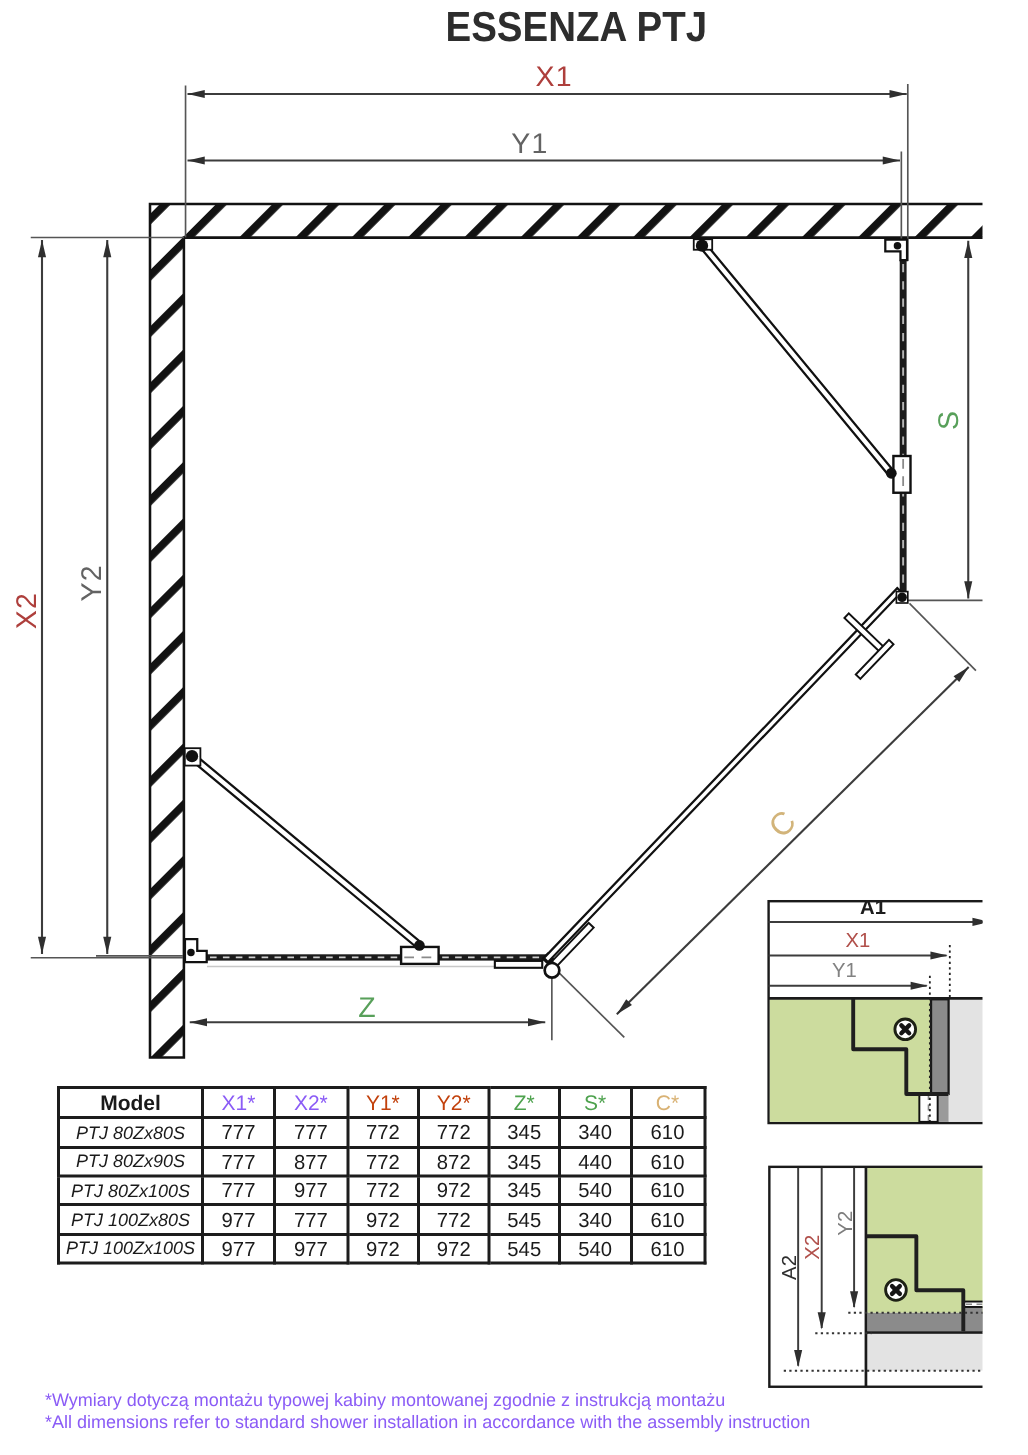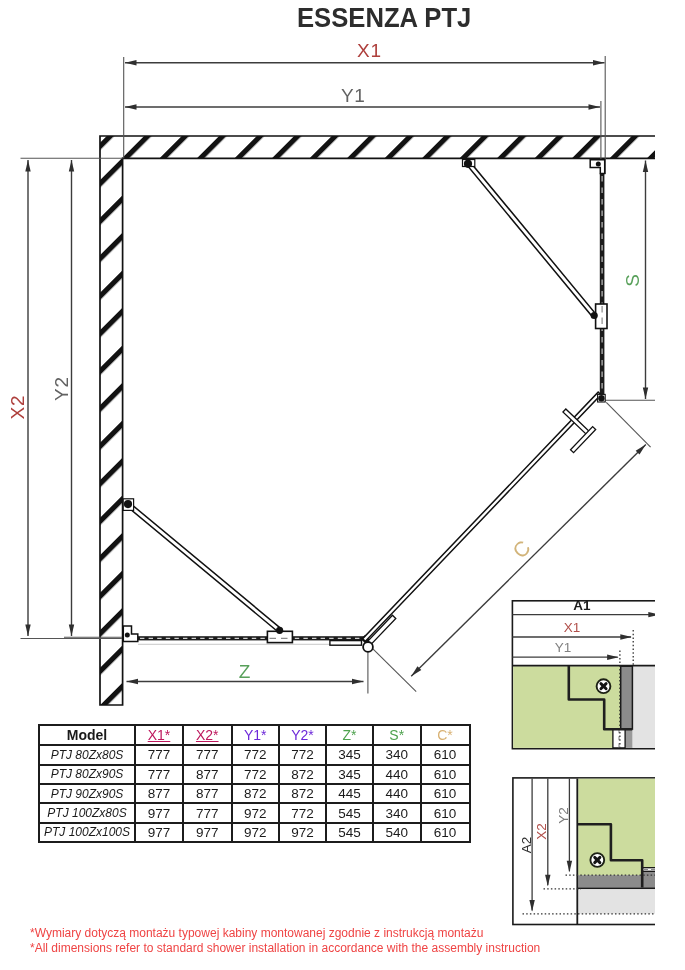--- a/index.html
+++ b/index.html
@@ -3,22 +3,22 @@
 <meta charset="utf-8">
 <style>
 html,body{margin:0;padding:0;background:#fff;}
 #page{position:relative;width:655px;height:970px;overflow:hidden;font-family:"Liberation Sans",sans-serif;background:#fff;}
 #title{position:absolute;left:296.8px;top:2px;font-size:28px;font-weight:bold;color:#2d2d2d;white-space:nowrap;transform-origin:left top;transform:scaleX(0.916);}
 svg text{font-family:"Liberation Sans",sans-serif;}
 #tbl{position:absolute;left:38px;top:724px;border-collapse:collapse;table-layout:fixed;}
 #tbl td{border:2px solid #1c1c1c;text-align:center;vertical-align:middle;padding:0;font-size:13.5px;color:#1a1a1a;height:17.35px;overflow:hidden;}
 #tbl tr.hdr td{height:18.3px;font-size:14px;}
 #tbl td.mdl{font-weight:normal;font-style:italic;font-size:12px;}
-#tbl td.red{color:#be185d;text-decoration:underline;}#tbl td.gry{color:#6d28d9;}#tbl td.grn{color:#4ea24e;}#tbl td.org{color:#d9b274;}
-#fn{position:absolute;left:30px;top:926px;font-size:12px;line-height:15px;color:#ef4444;}
+#tbl td.red{color:#8b5cf6;}#tbl td.gry{color:#c2410c;}#tbl td.grn{color:#4ea24e;}#tbl td.org{color:#d9b274;}
+#fn{position:absolute;left:30px;top:926px;font-size:12px;line-height:15px;color:#8b5cf6;}
 </style>
 </head>
 <body>
 <div id="page">
 
 <div id="title">ESSENZA PTJ</div>
 
 <svg id="d" width="685" height="970" viewBox="0 0 685 970" style="position:absolute;left:0;top:0">
 <defs>
 <pattern id="hatch" patternUnits="userSpaceOnUse" width="26.52" height="26.52" x="12.5" patternTransform="rotate(45)">
@@ -242,27 +242,27 @@
           <td class="mdl">PTJ 80Zx90S</td>
           <td>777</td>
           <td>877</td>
           <td>772</td>
           <td>872</td>
           <td>345</td>
           <td>440</td>
           <td>610</td>
         </tr>
 <tr>
-          <td class="mdl">PTJ 90Zx90S</td>
-          <td>877</td>
-          <td>877</td>
-          <td>872</td>
-          <td>872</td>
-          <td>445</td>
-          <td>440</td>
+          <td class="mdl">PTJ 80Zx100S</td>
+          <td>777</td>
+          <td>977</td>
+          <td>772</td>
+          <td>972</td>
+          <td>345</td>
+          <td>540</td>
           <td>610</td>
         </tr>
 <tr>
           <td class="mdl">PTJ 100Zx80S</td>
           <td>977</td>
           <td>777</td>
           <td>972</td>
           <td>772</td>
           <td>545</td>
           <td>340</td>

